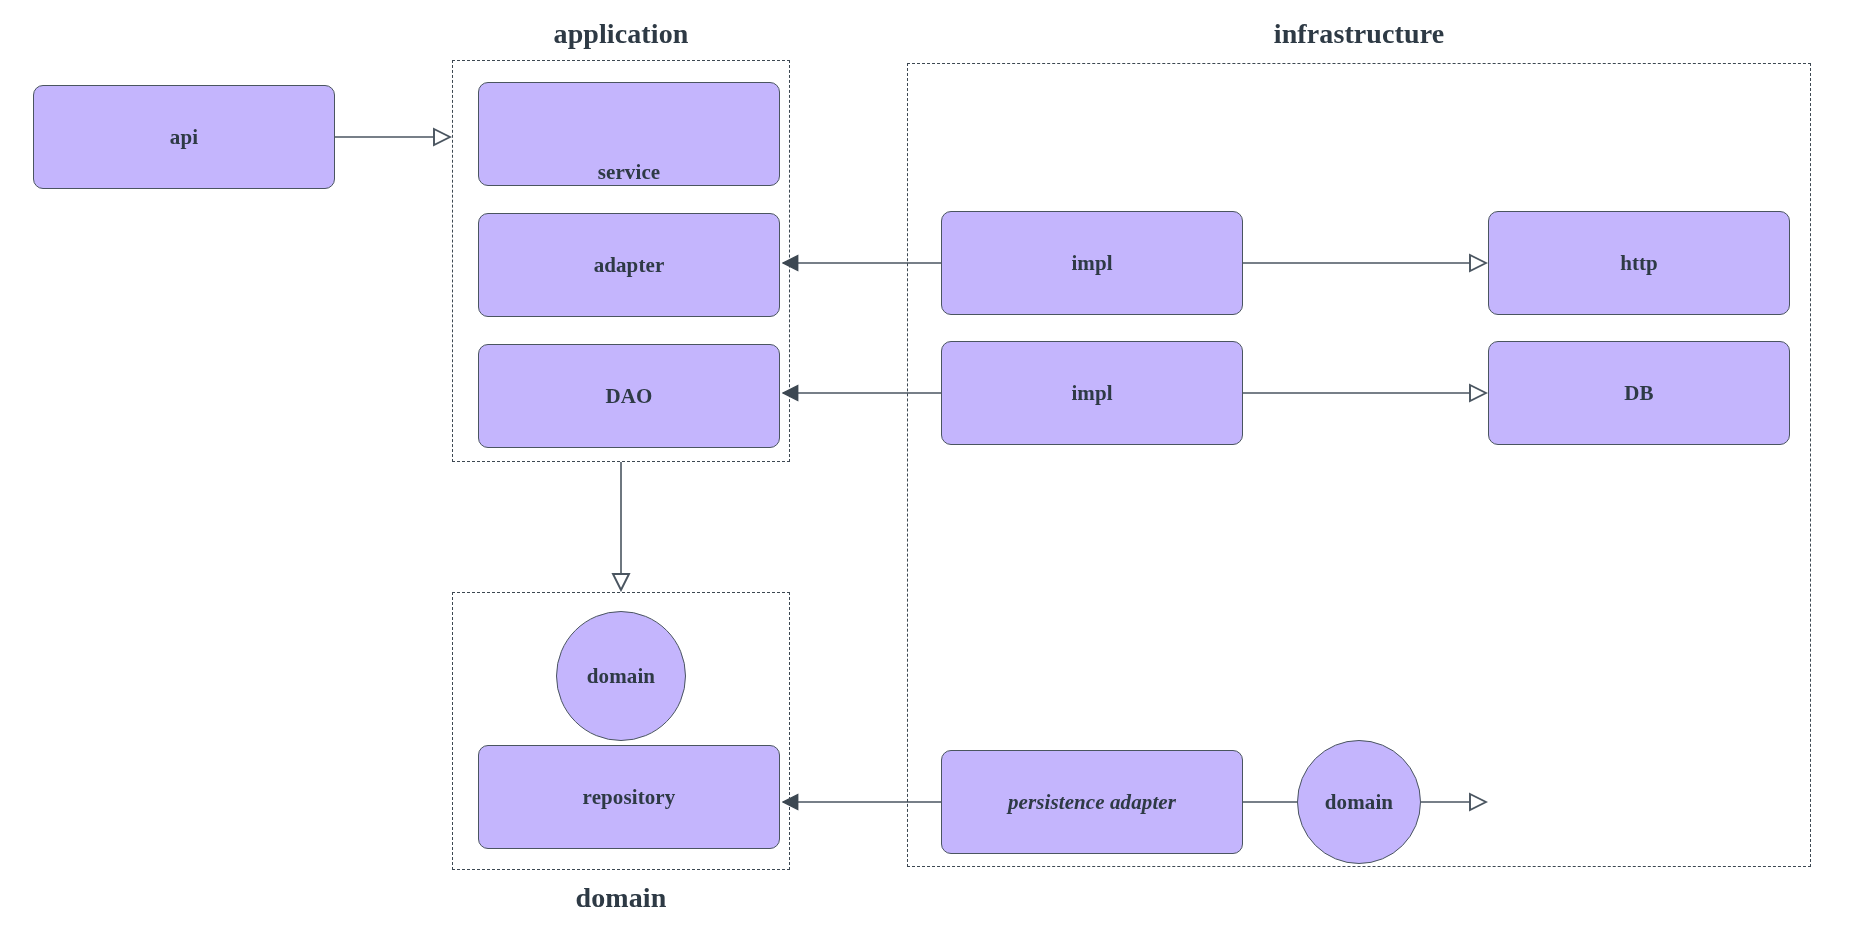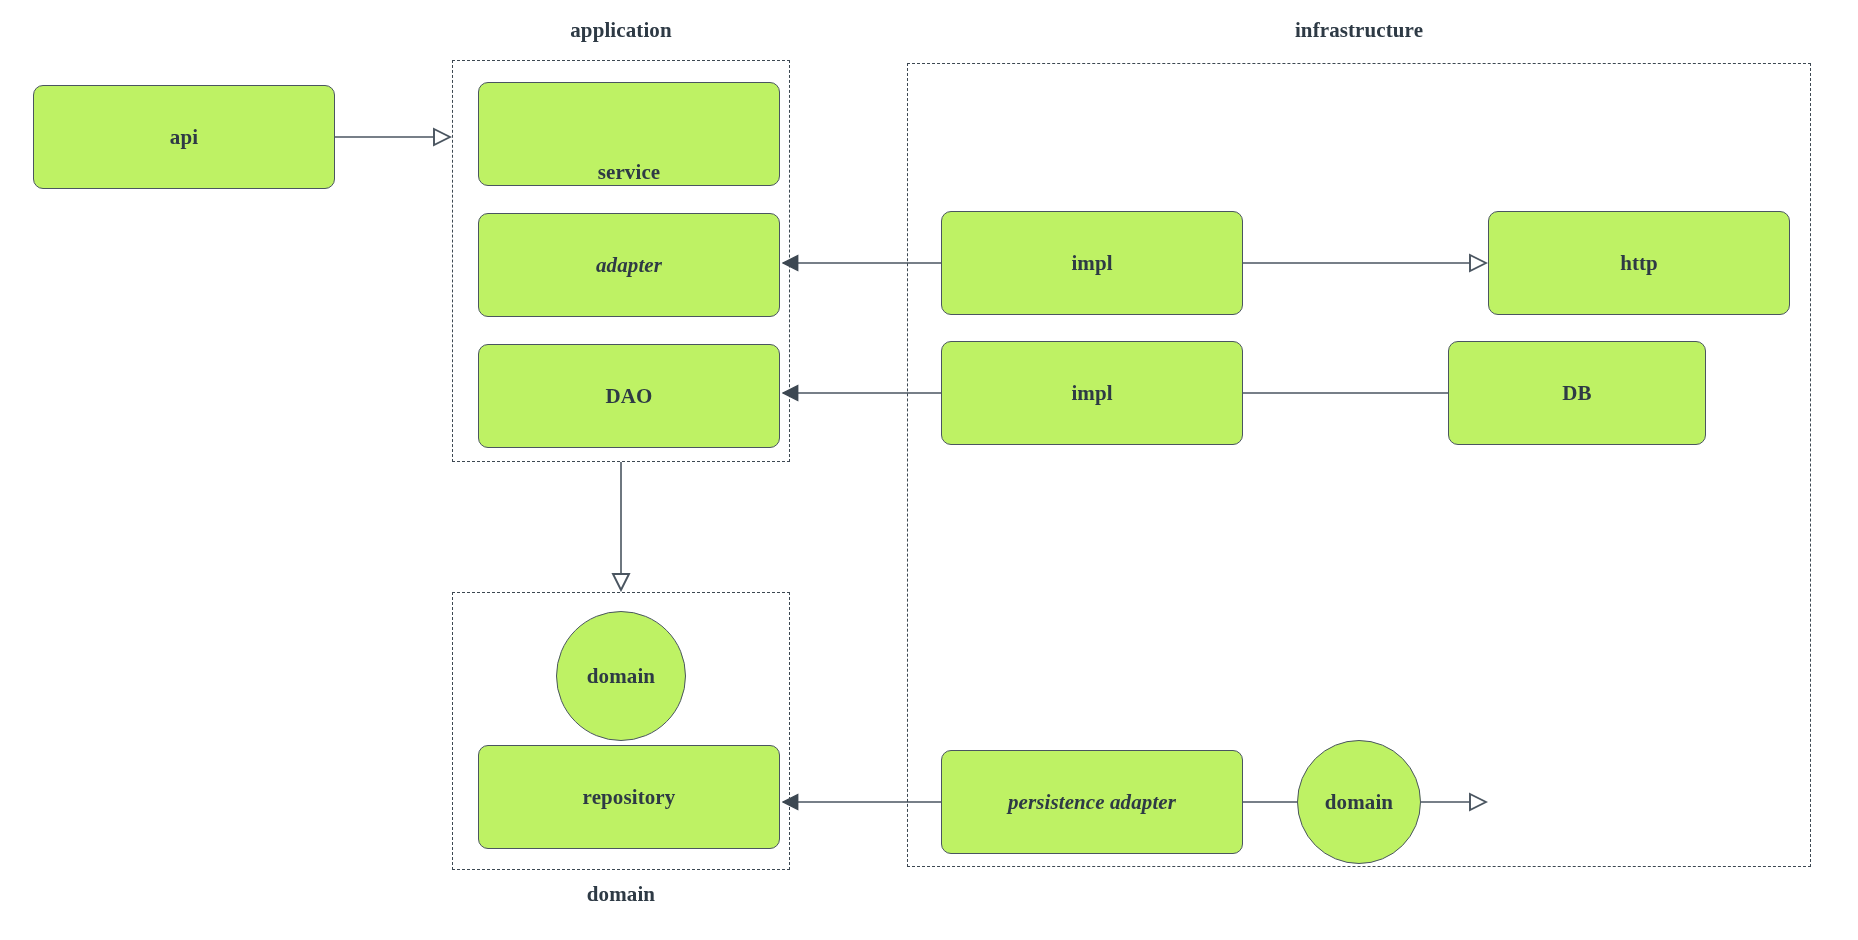--- a/index.html
+++ b/index.html
@@ -29,34 +29,34 @@
   
   .group {
     position: absolute;
     border: 1.6px dashed #3d4852;
     box-sizing: border-box;
     background: transparent;
   }
   .group-label {
     position: absolute;
     font-weight: bold;
-    font-size: 21px;
+    font-size: 28px;
     color: #2e3a45;
     text-align: center;
     white-space: nowrap;
     letter-spacing: 0.1px;
   }
 
   
   .node {
     position: absolute;
     box-sizing: border-box;
     border: 1.6px solid #4a5560;
     border-radius: 10px;
-    background: #bef264;
+    background: #c4b5fd;
     display: flex;
     align-items: center;
     justify-content: center;
     color: #2e3a45;
     font-weight: bold;
     font-size: 21px;
     letter-spacing: 0.1px;
     white-space: nowrap;
   }
   .node.circle {
@@ -125,41 +125,41 @@
   <div class="group-label" style="left:452px; top:882px; width:338px;">domain</div>
 
   <div class="node" style="left:33px; top:85px; width:302px; height:104px;">
     <span>api</span>
   </div>
 
   <div class="node" style="left:478px; top:82px; width:302px; height:104px;align-items:flex-end;">
     <span>service</span>
   </div>
 
-  <div class="node" style="left:478px; top:213px; width:302px; height:104px;font-style:italic;">
+  <div class="node" style="left:478px; top:213px; width:302px; height:104px;">
     <span>adapter</span>
   </div>
 
   <div class="node" style="left:478px; top:344px; width:302px; height:104px;">
     <span>DAO</span>
   </div>
 
   <div class="node" style="left:941px; top:211px; width:302px; height:104px;">
     <span>impl</span>
   </div>
 
   <div class="node" style="left:1488px; top:211px; width:302px; height:104px;text-align:center;">
     <span>http</span>
   </div>
 
   <div class="node" style="left:941px; top:341px; width:302px; height:104px;">
     <span>impl</span>
   </div>
 
-  <div class="node" style="left:1448px; top:341px; width:258px; height:104px;text-align:center;">
+  <div class="node" style="left:1488px; top:341px; width:302px; height:104px;text-align:center;">
     <span>DB</span>
   </div>
 
   <div class="node circle" style="left:556px; top:611px; width:130px; height:130px;">
     <span>domain</span>
   </div>
 
   <div class="node" style="left:478px; top:745px; width:302px; height:104px;">
     <span>repository</span>
   </div>

